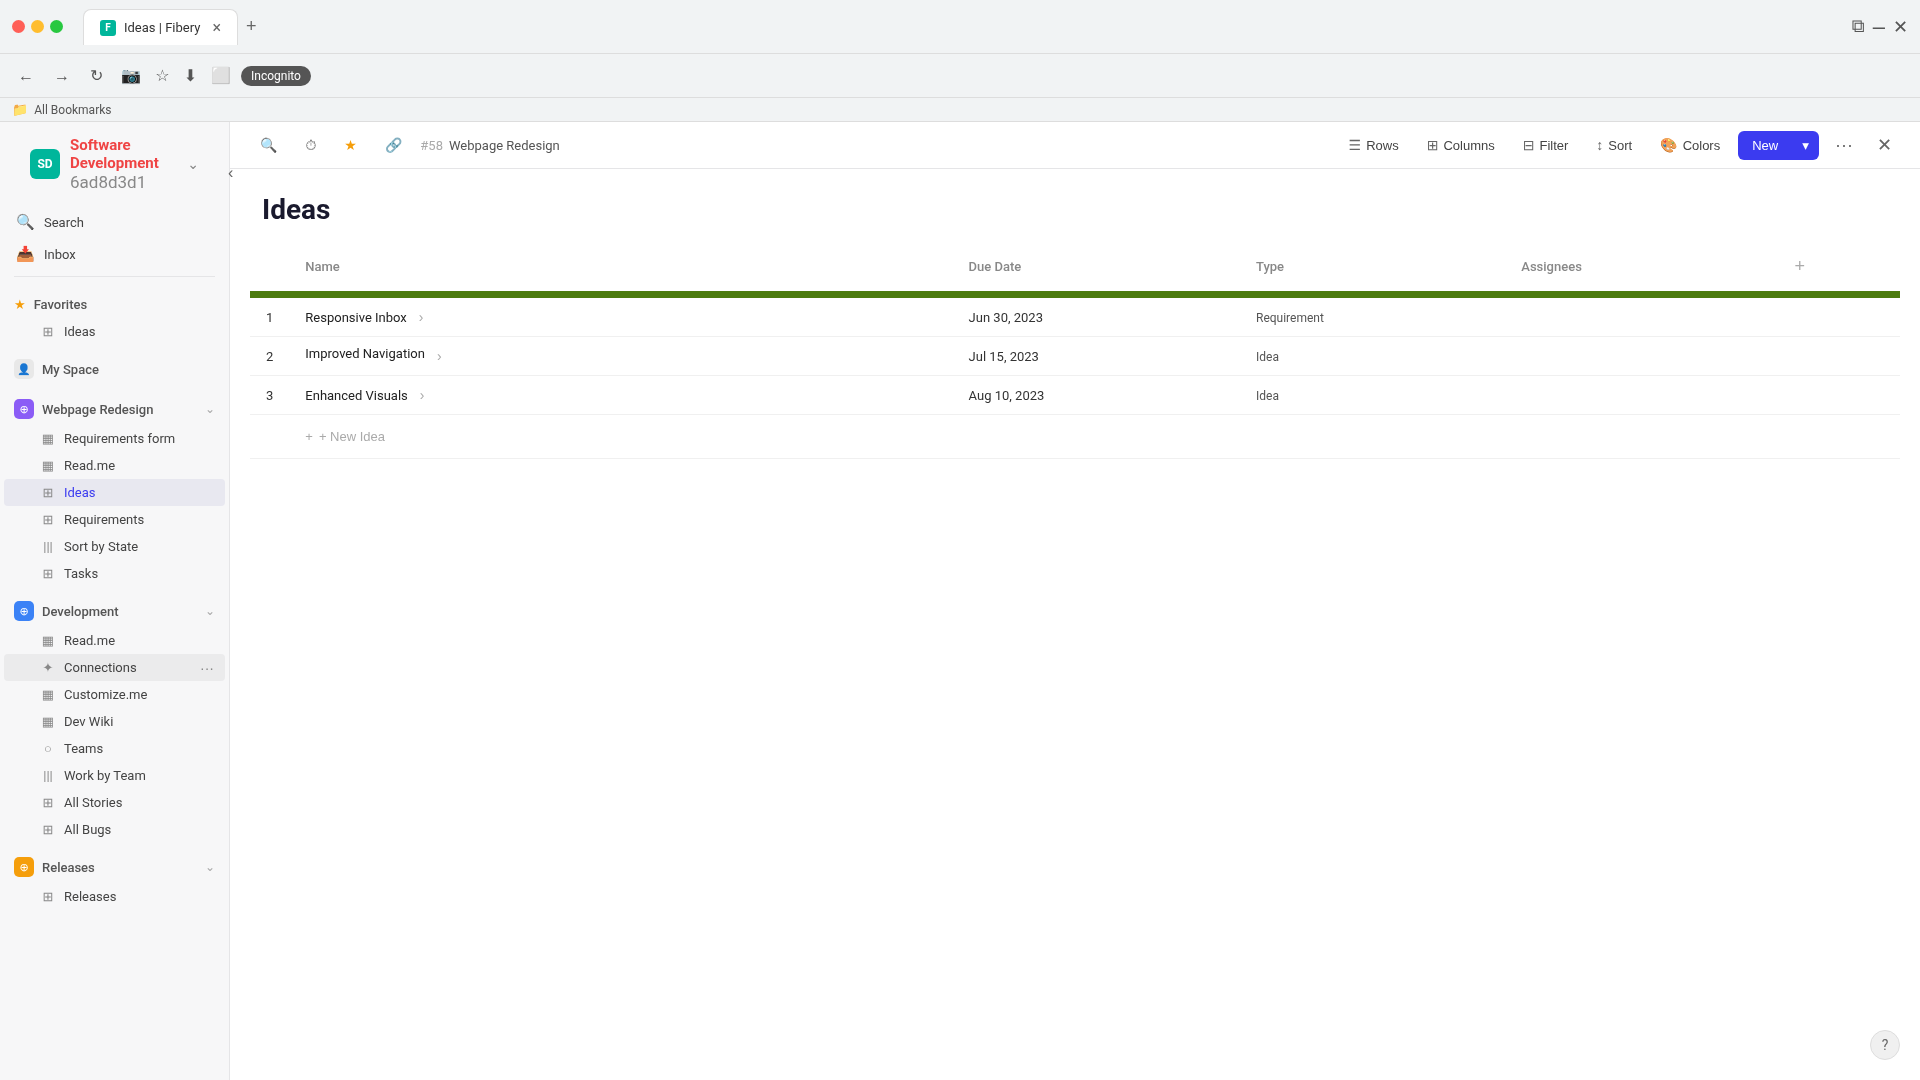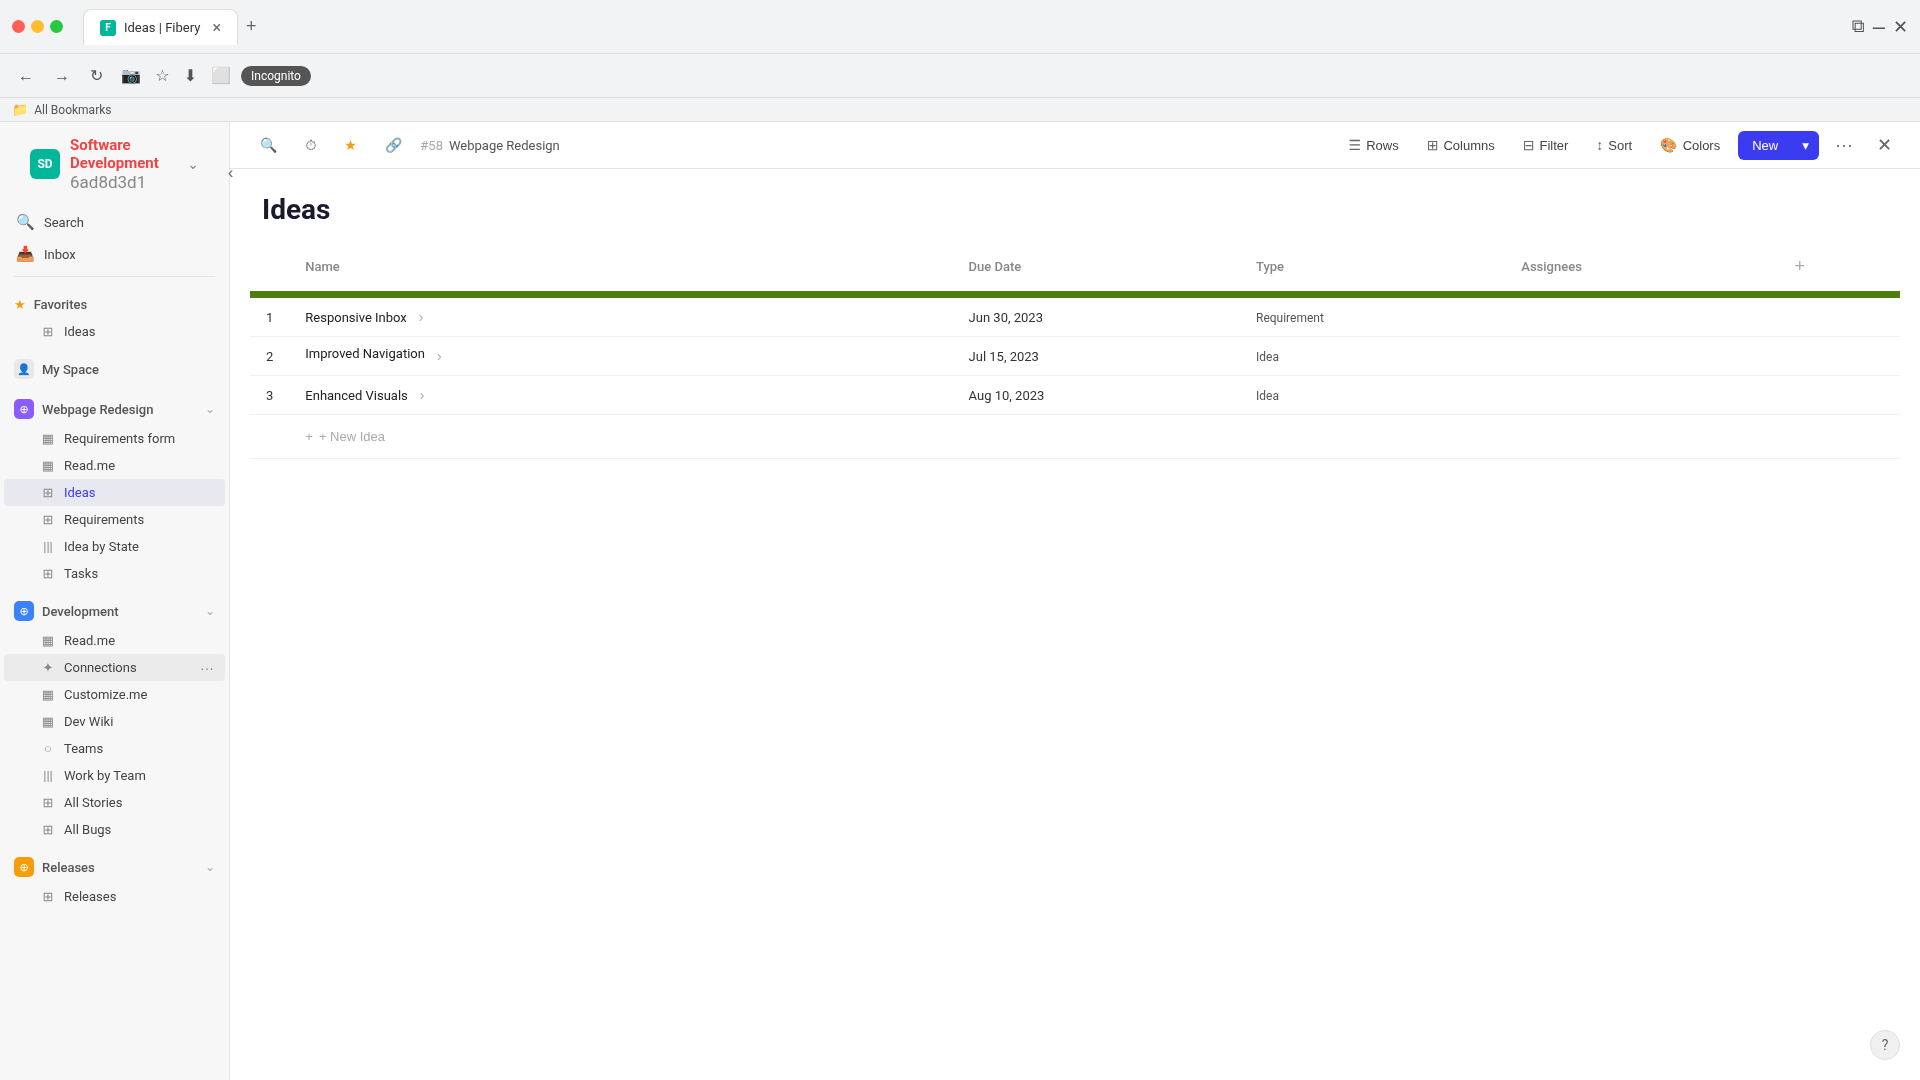--- a/index.html
+++ b/index.html
@@ -209,21 +209,21 @@
       <div class="sidebar-item active">
         <span class="item-icon">⊞</span>
         <span>Ideas</span>
       </div>
       <div class="sidebar-item">
         <span class="item-icon">⊞</span>
         <span>Requirements</span>
       </div>
       <div class="sidebar-item">
         <span class="item-icon">|||</span>
-        <span>Idea by State</span>
+        <span>Sort by State</span>
       </div>
       <div class="sidebar-item">
         <span class="item-icon">⊞</span>
         <span>Tasks</span>
       </div>
     </div>
 
     <div class="sidebar-section">
       <div class="sidebar-section-header">
         <div class="section-icon dev">⊕</div>

